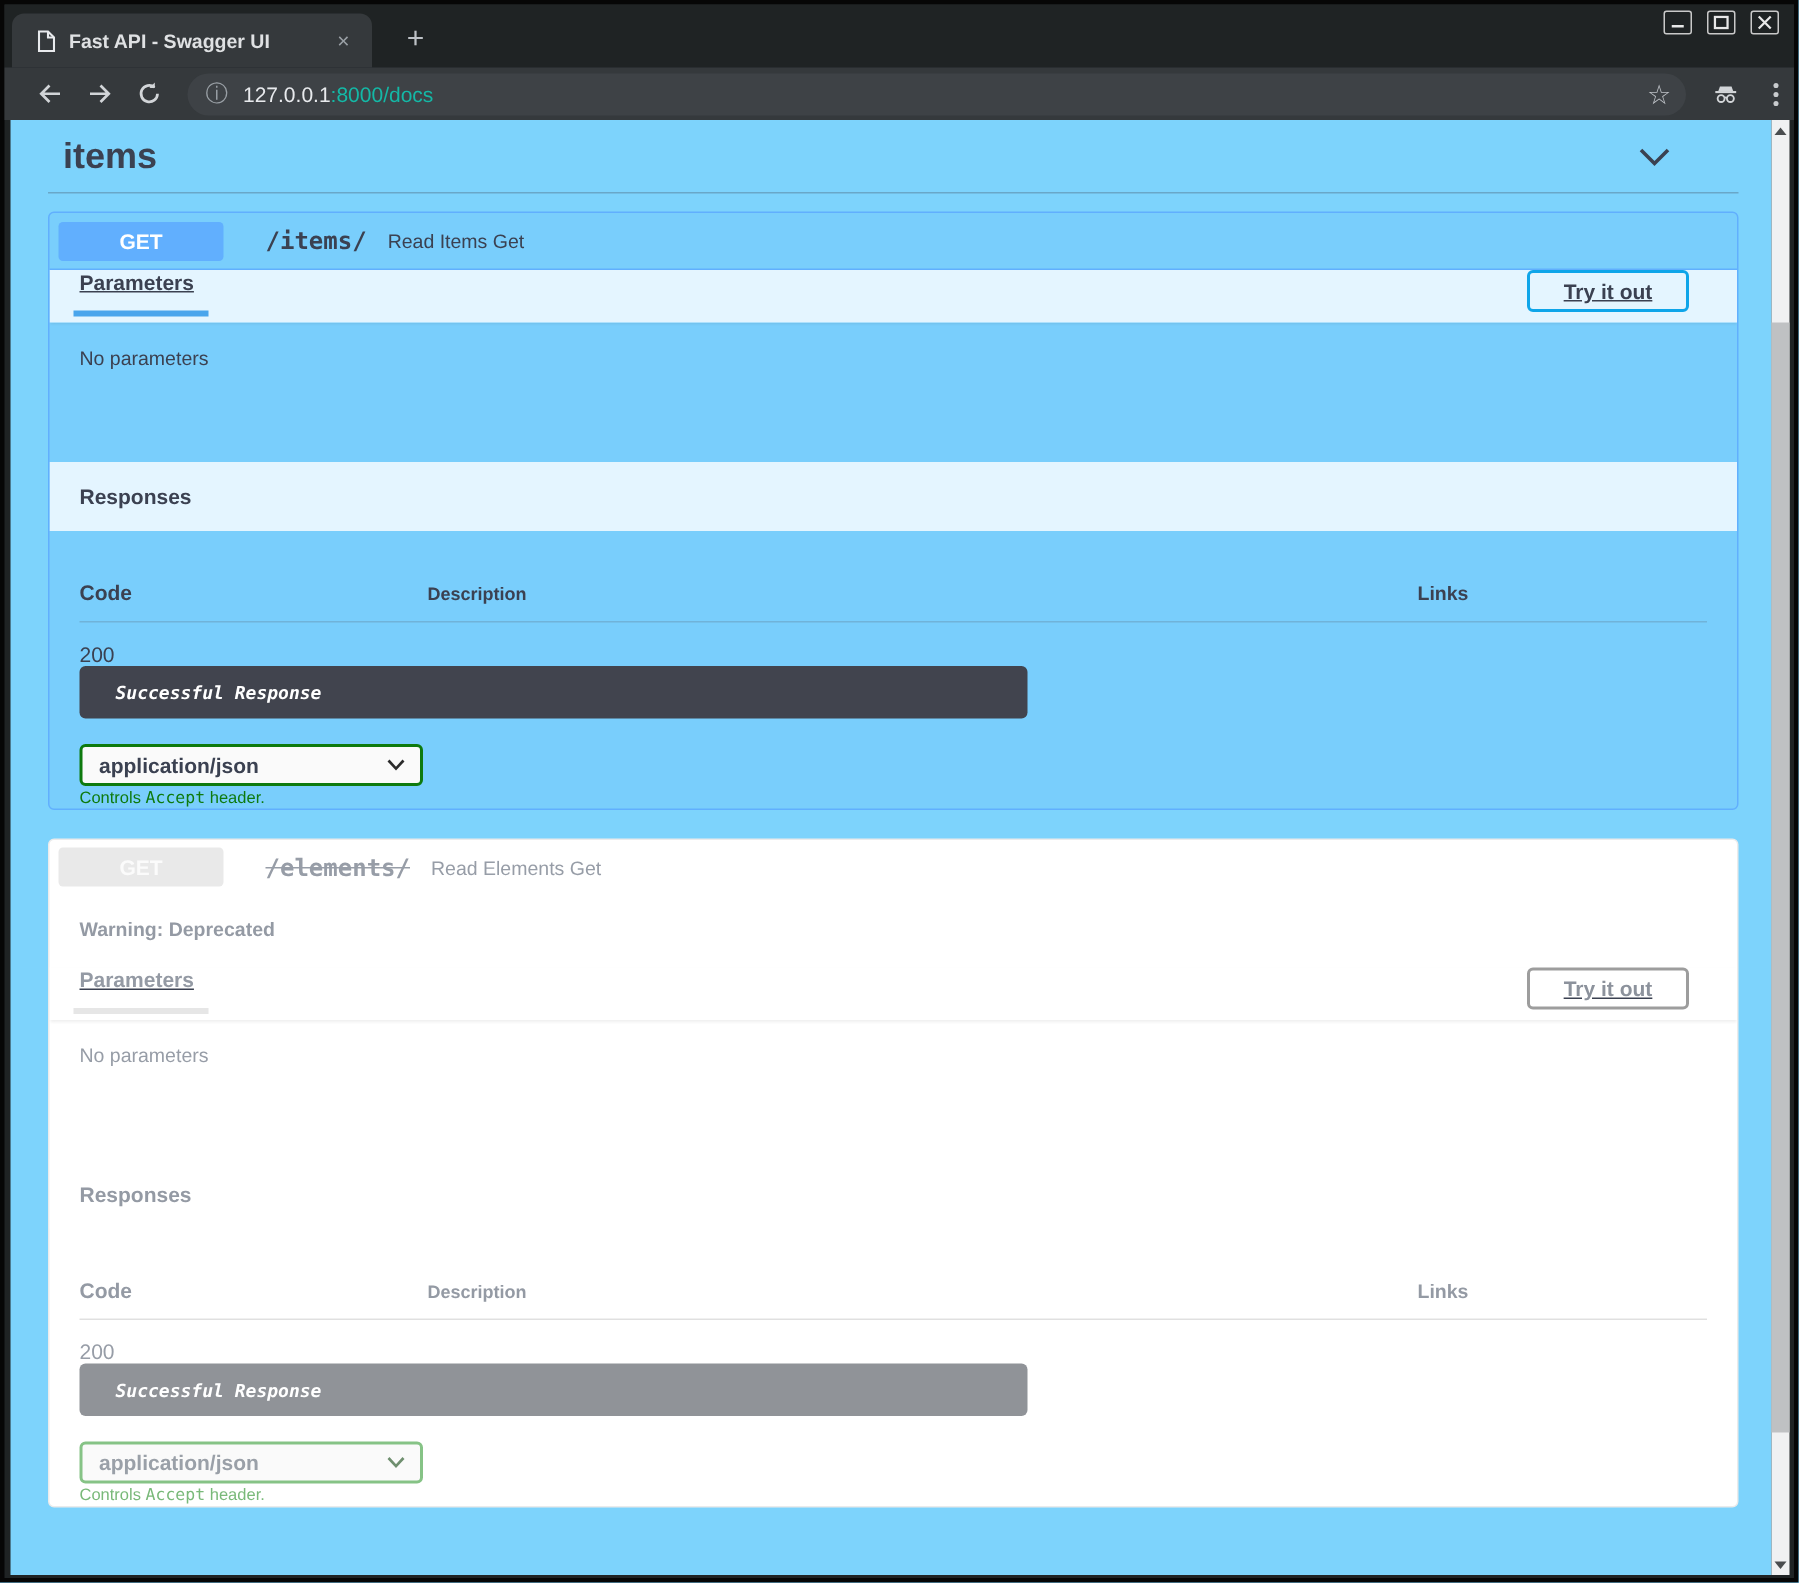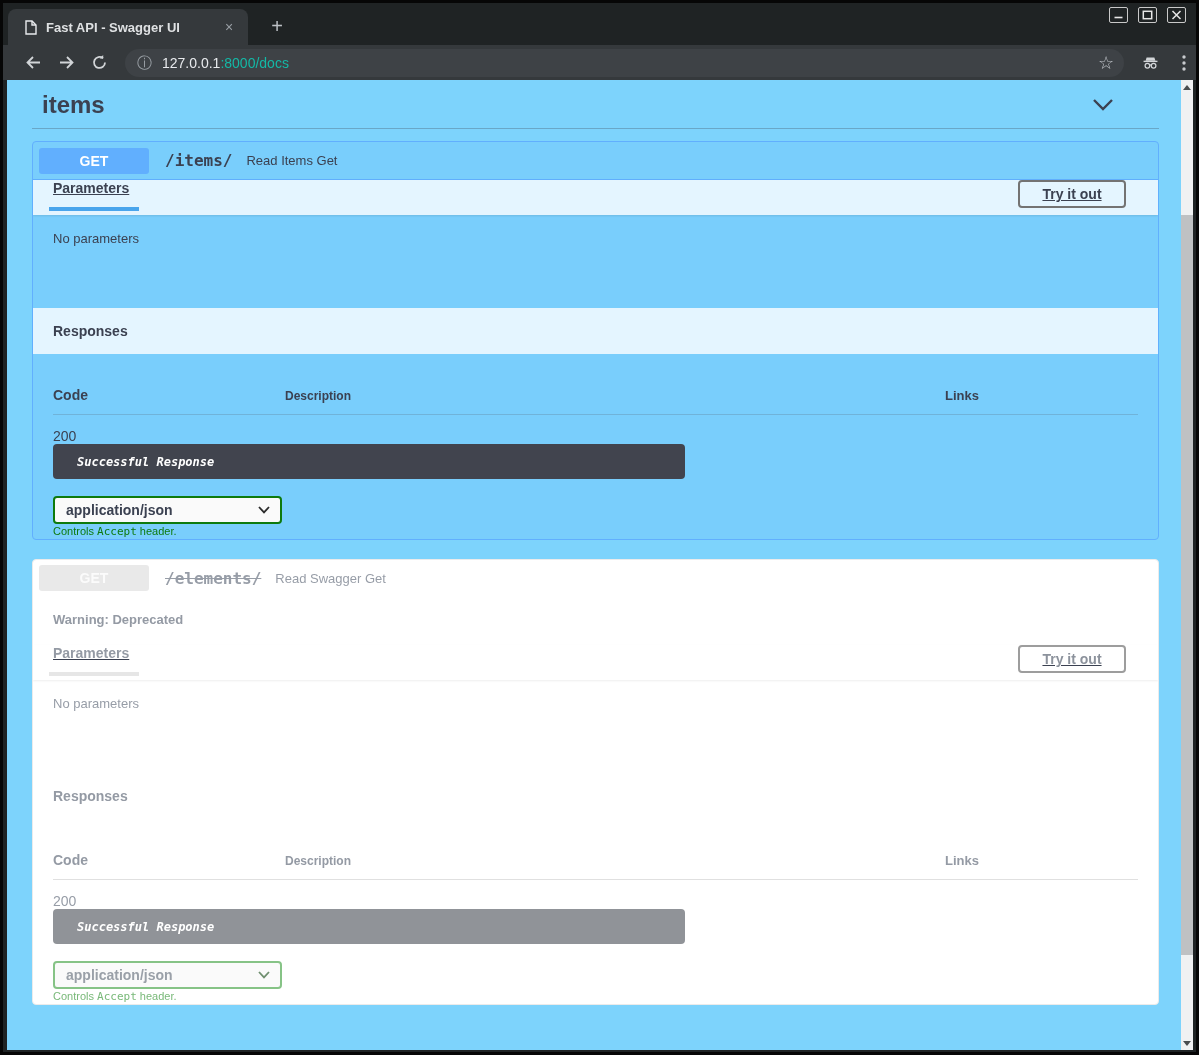--- a/index.html
+++ b/index.html
@@ -52,35 +52,35 @@
   .op-get { border-color: #61affe; background: rgba(97,175,254,.13); }
   .op-dep { border-color: #ebebeb; background: #fff; margin-top: 19px; }
 
   .op-summary { display: flex; align-items: center; padding: 0 6px; }
   .op-get .op-summary { height: 38px; border-bottom: 1px solid #61affe; }
   .op-dep .op-summary { height: 36px; }
   .method { width: 110px; height: 26px; border-radius: 3px; font-size: 14px; font-weight: bold;
             display: flex; align-items: center; justify-content: center; }
   .op-get .method { background: #61affe; color: #fff; }
   .op-dep .method { background: #e9e9e9; color: #fbfbfb; }
-  .op-path { margin-left: 16px; font-family: "DejaVu Sans Mono", monospace; font-size: 16px; font-weight: bold; }
+  .op-path { margin-left: 28px; font-family: "DejaVu Sans Mono", monospace; font-size: 16px; font-weight: bold; }
   .op-dep .op-path { color: #979da7; text-decoration: line-through; }
   .op-desc { margin-left: 14px; font-size: 13px; }
   .op-dep .op-desc { color: #979da7; }
 
   .dep-warning { padding: 16px 20px; font-size: 13px; font-weight: bold; color: #949aa4; height: 49px; }
 
   .section-header { position: relative; height: 35px; display: flex; align-items: flex-start; justify-content: space-between;
                     padding: 0 32px 0 20px; background: rgba(255,255,255,.8); box-shadow: 0 1px 2px rgba(0,0,0,.1); text-decoration: underline; }
   .op-dep .section-header { background: #fff; box-shadow: 0 1px 2px rgba(0,0,0,.07); }
   .param-tab { font-size: 14px; font-weight: bold; }
   .op-dep .param-tab { color: #949aa4; }
   .tab-underline { position: absolute; left: 16px; bottom: 4px; width: 90px; height: 4px; background: #49a5ec; }
   .op-dep .tab-underline { background: #e6e6e6; }
-  .try-btn { width: 108px; height: 28px; border: 2px solid #737373; border-radius: 4px; background: transparent;
+  .try-btn { width: 108px; height: 28px; border: 2px solid #0ea5e9; border-radius: 4px; background: transparent;
              font-family: "Liberation Sans", sans-serif; font-size: 14px; font-weight: bold; color: #3b4151; }
   .op-dep .try-btn { border-color: #9d9d9d; color: #8c929c; }
 
   .params-body { height: 93px; padding: 16px 20px; font-size: 13px; }
   .op-dep .params-body { color: #979da7; }
 
   .responses-header { height: 46px; display: flex; align-items: center; padding: 0 20px;
                       background: rgba(255,255,255,.8); font-size: 14px; font-weight: bold; }
   .op-dep .responses-header { background: #fff; color: #949aa4; }
 
@@ -230,21 +230,21 @@
             </span>
             <span class="c-links resp-links">No links</span>
           </div>
         </div>
       </div>
 
       <div class="opblock op-dep">
         <div class="op-summary">
           <span class="method">GET</span>
           <span class="op-path">/elements/</span>
-          <span class="op-desc">Read Swagger Get</span>
+          <span class="op-desc">Read Elements Get</span>
         </div>
         <div class="dep-warning">Warning: Deprecated</div>
         <div class="section-header">
           <span class="param-tab">Parameters</span>
           <span class="tab-underline"></span>
           <button class="try-btn">Try it out</button>
         </div>
         <div class="params-body">
           <span>No parameters</span>
         </div>

